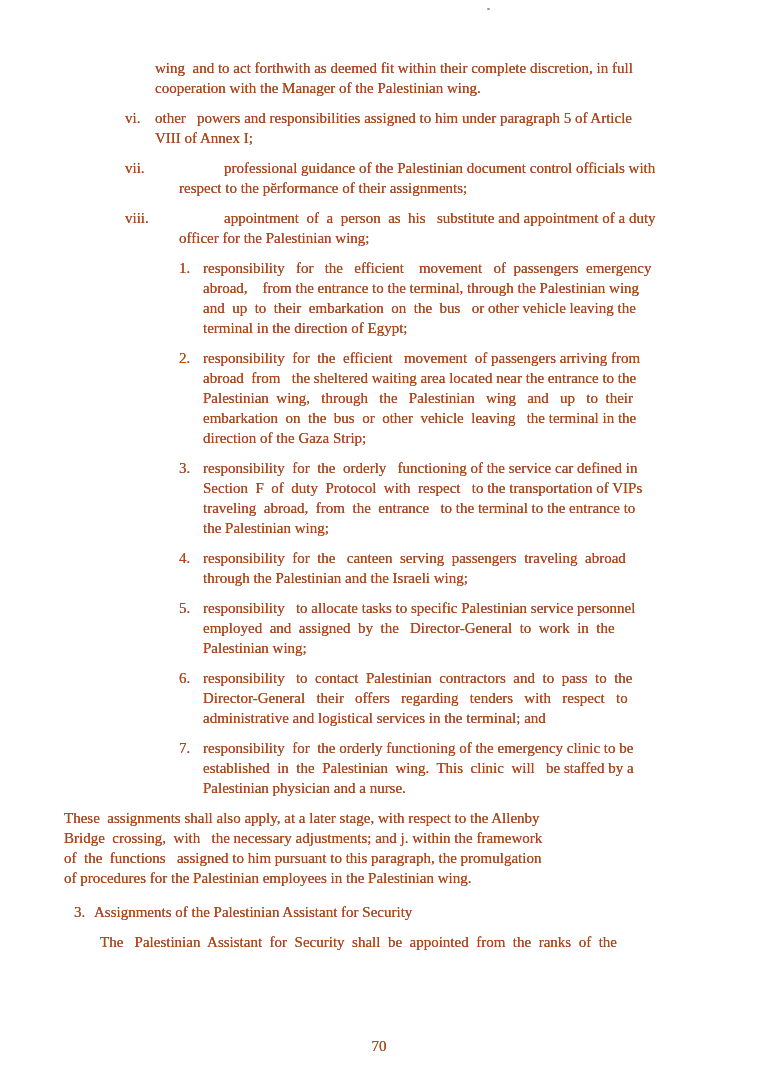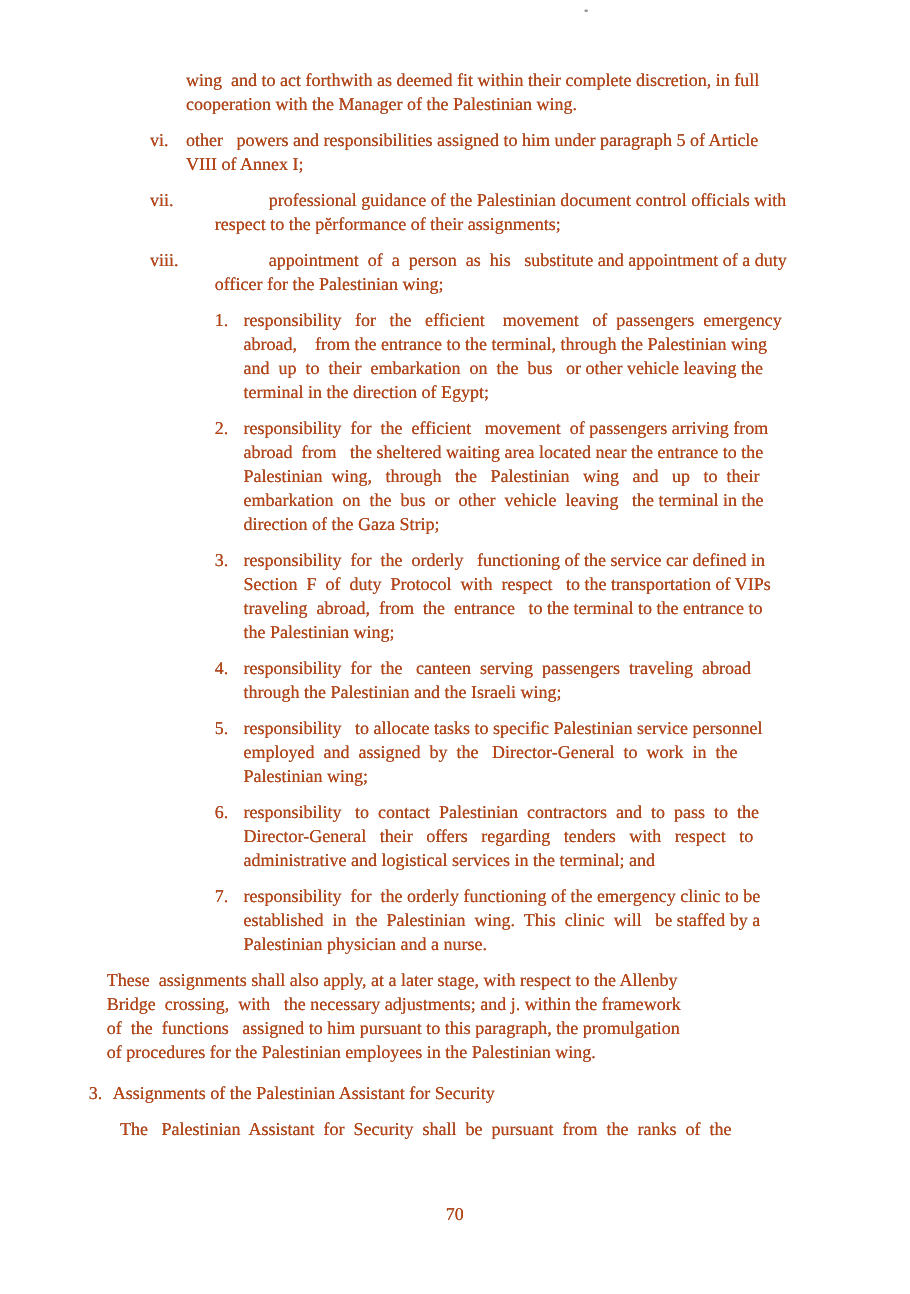--- a/index.html
+++ b/index.html
@@ -19,28 +19,28 @@
   .para { position: relative; margin-bottom: 10px; }
   .lines { display: block; white-space: pre-wrap; }
   .marker { position: absolute; top: 0; }
 
   .cont-para   { margin-left: 155px; margin-right: 40px; }
   .roman-item  { margin-left: 155px; margin-right: 40px; }
   .roman-item .marker { left: -30px; text-align: right; }
   .tab-first .lines { text-indent: 45px; margin-left: 24px; }
   .numbered-item { margin-left: 203px; margin-right: 40px; }
   .numbered-item .marker { left: -24px; }
-  .closing-para { margin-left: 89px; margin-right: 40px; }
+  .closing-para { margin-left: 64px; margin-right: 40px; }
   .section-head { margin-left: 94px; margin-right: 40px; margin-top: 14px; }
   .section-head .marker { left: -20px; }
   .final-para  { margin-left: 100px; margin-right: 40px; }
 
   .page-number {
     position: absolute;
-    top: 1003px;
+    top: 1036px;
     left: 0;
     width: 758px;
     text-align: center;
   }
   .artifact-dot {
     position: absolute;
     left: 487px;
     top: 8px;
     width: 3px;
     height: 2px;
@@ -138,19 +138,19 @@
 of  the  functions   assigned to him pursuant to this paragraph, the promulgation
 of procedures for the Palestinian employees in the Palestinian wing.</span>
     </div>
 
     <div class="para section-head">
       <span class="marker">3.</span>
       <span class="lines">Assignments of the Palestinian Assistant for Security</span>
     </div>
 
     <div class="para final-para">
-      <span class="lines">The   Palestinian  Assistant  for  Security  shall  be  pursuant  from  the  ranks  of  the</span>
+      <span class="lines">The   Palestinian  Assistant  for  Security  shall  be  appointed  from  the  ranks  of  the</span>
     </div>
 
   </div>
 
   <div class="page-number">70</div>
 </div>
 
 </body></html>

